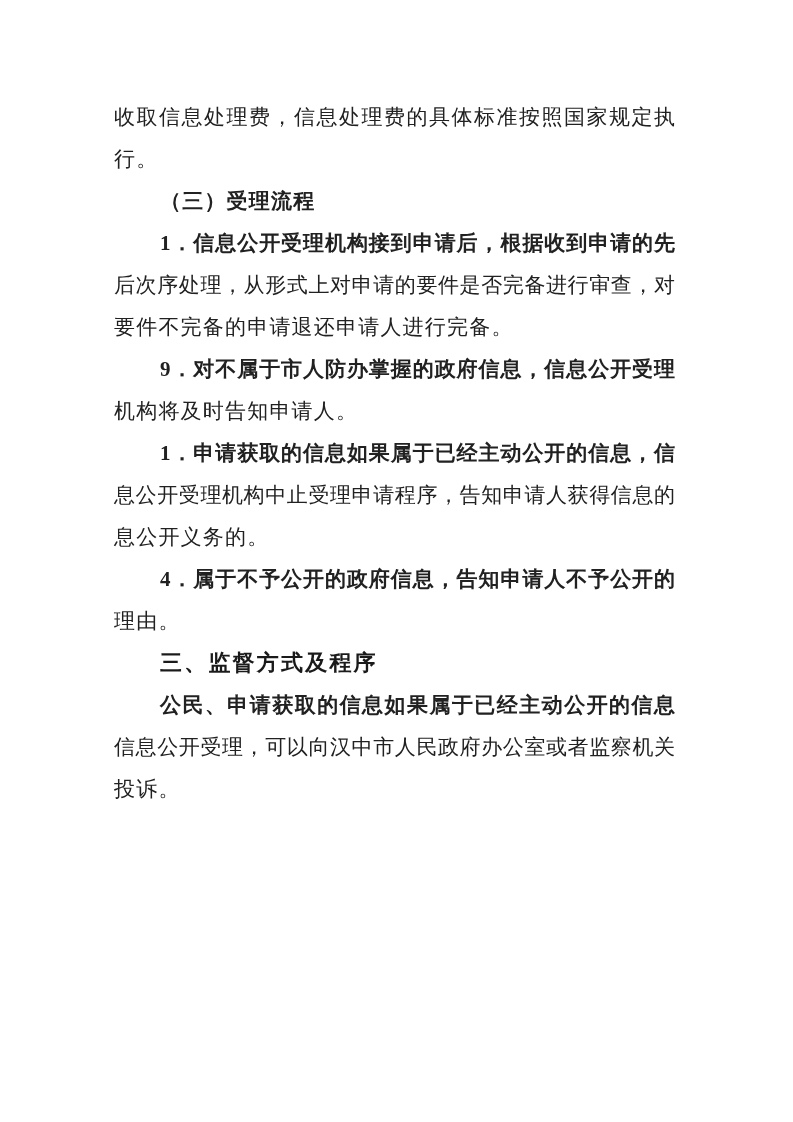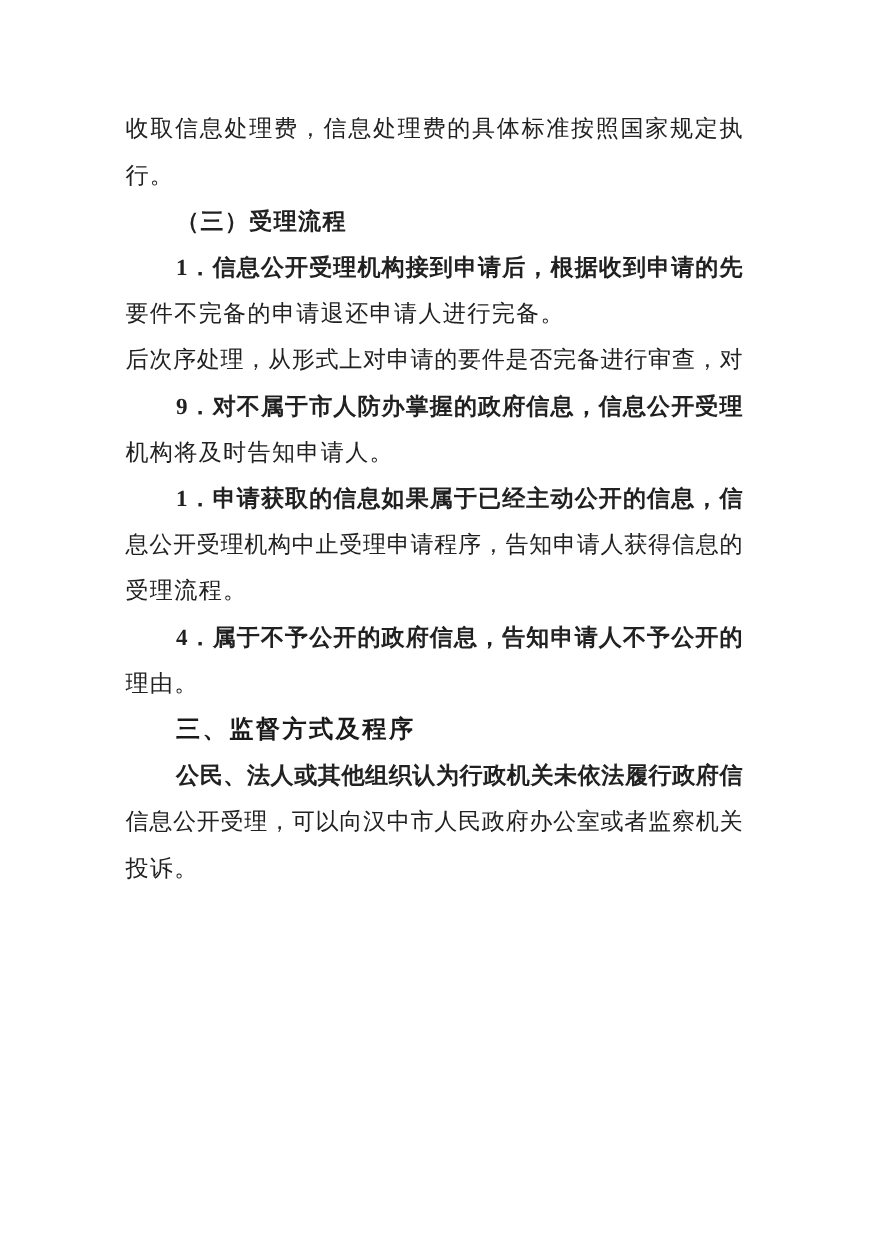--- a/index.html
+++ b/index.html
@@ -36,27 +36,27 @@
 </style>
 </head>
 <body>
 
 <div class="page">
   <div class="content">
     <div class="ln fill">收取信息处理费，信息处理费的具体标准按照国家规定执</div>
     <div class="ln last">行。</div>
     <div class="ln last ind">（三）受理流程</div>
     <div class="ln fill ind">1．信息公开受理机构接到申请后，根据收到申请的先</div>
+    <div class="ln fill">后次序处理，从形式上对申请的要件是否完备进行审查，对</div>
     <div class="ln last">要件不完备的申请退还申请人进行完备。</div>
-    <div class="ln fill">后次序处理，从形式上对申请的要件是否完备进行审查，对</div>
     <div class="ln fill ind">9．对不属于市人防办掌握的政府信息，信息公开受理</div>
     <div class="ln last">机构将及时告知申请人。</div>
     <div class="ln fill ind">1．申请获取的信息如果属于已经主动公开的信息，信</div>
     <div class="ln fill">息公开受理机构中止受理申请程序，告知申请人获得信息的</div>
-    <div class="ln last">受理流程。</div>
+    <div class="ln last">息公开义务的。</div>
     <div class="ln fill ind">4．属于不予公开的政府信息，告知申请人不予公开的</div>
     <div class="ln last">理由。</div>
     <div class="ln last ind hei">三、监督方式及程序</div>
-    <div class="ln fill ind">公民、法人或其他组织认为行政机关未依法履行政府信</div>
+    <div class="ln fill ind">公民、申请获取的信息如果属于已经主动公开的信息</div>
     <div class="ln fill">信息公开受理，可以向汉中市人民政府办公室或者监察机关</div>
     <div class="ln last">投诉。</div>
   </div>
 </div>
 
 </body></html>

